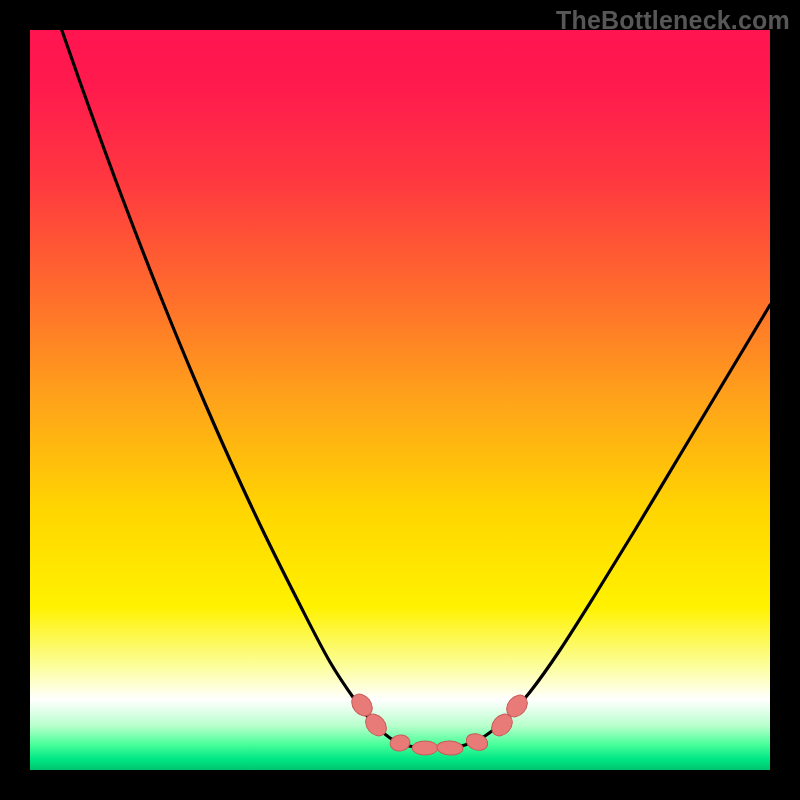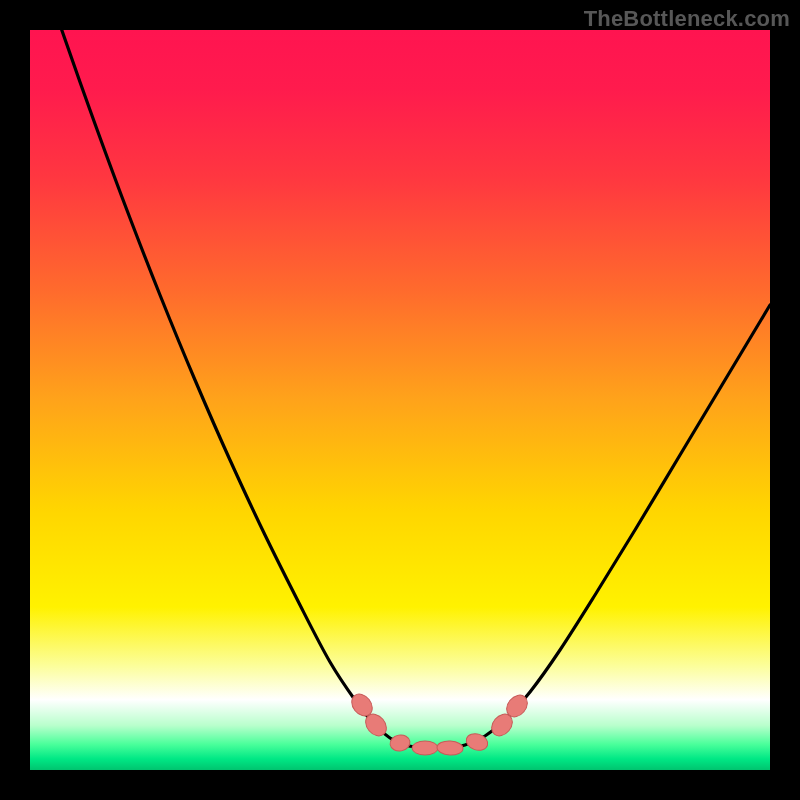--- a/index.html
+++ b/index.html
@@ -21,21 +21,21 @@
   }
   .gradient {
     position: absolute;
     left: 0; top: 0; width: 100%; height: 100%;
   }
   .watermark {
     position: absolute;
     top: 6px;
     right: 10px;
     color: #575757;
-    font-size: 22px;
+    font-size: 25px;
     font-weight: 600;
     letter-spacing: 0.2px;
   }
   svg.curve {
     position: absolute;
     left: 0; top: 0;
     width: 740px; height: 740px;
     overflow: visible;
   }
 </style>

